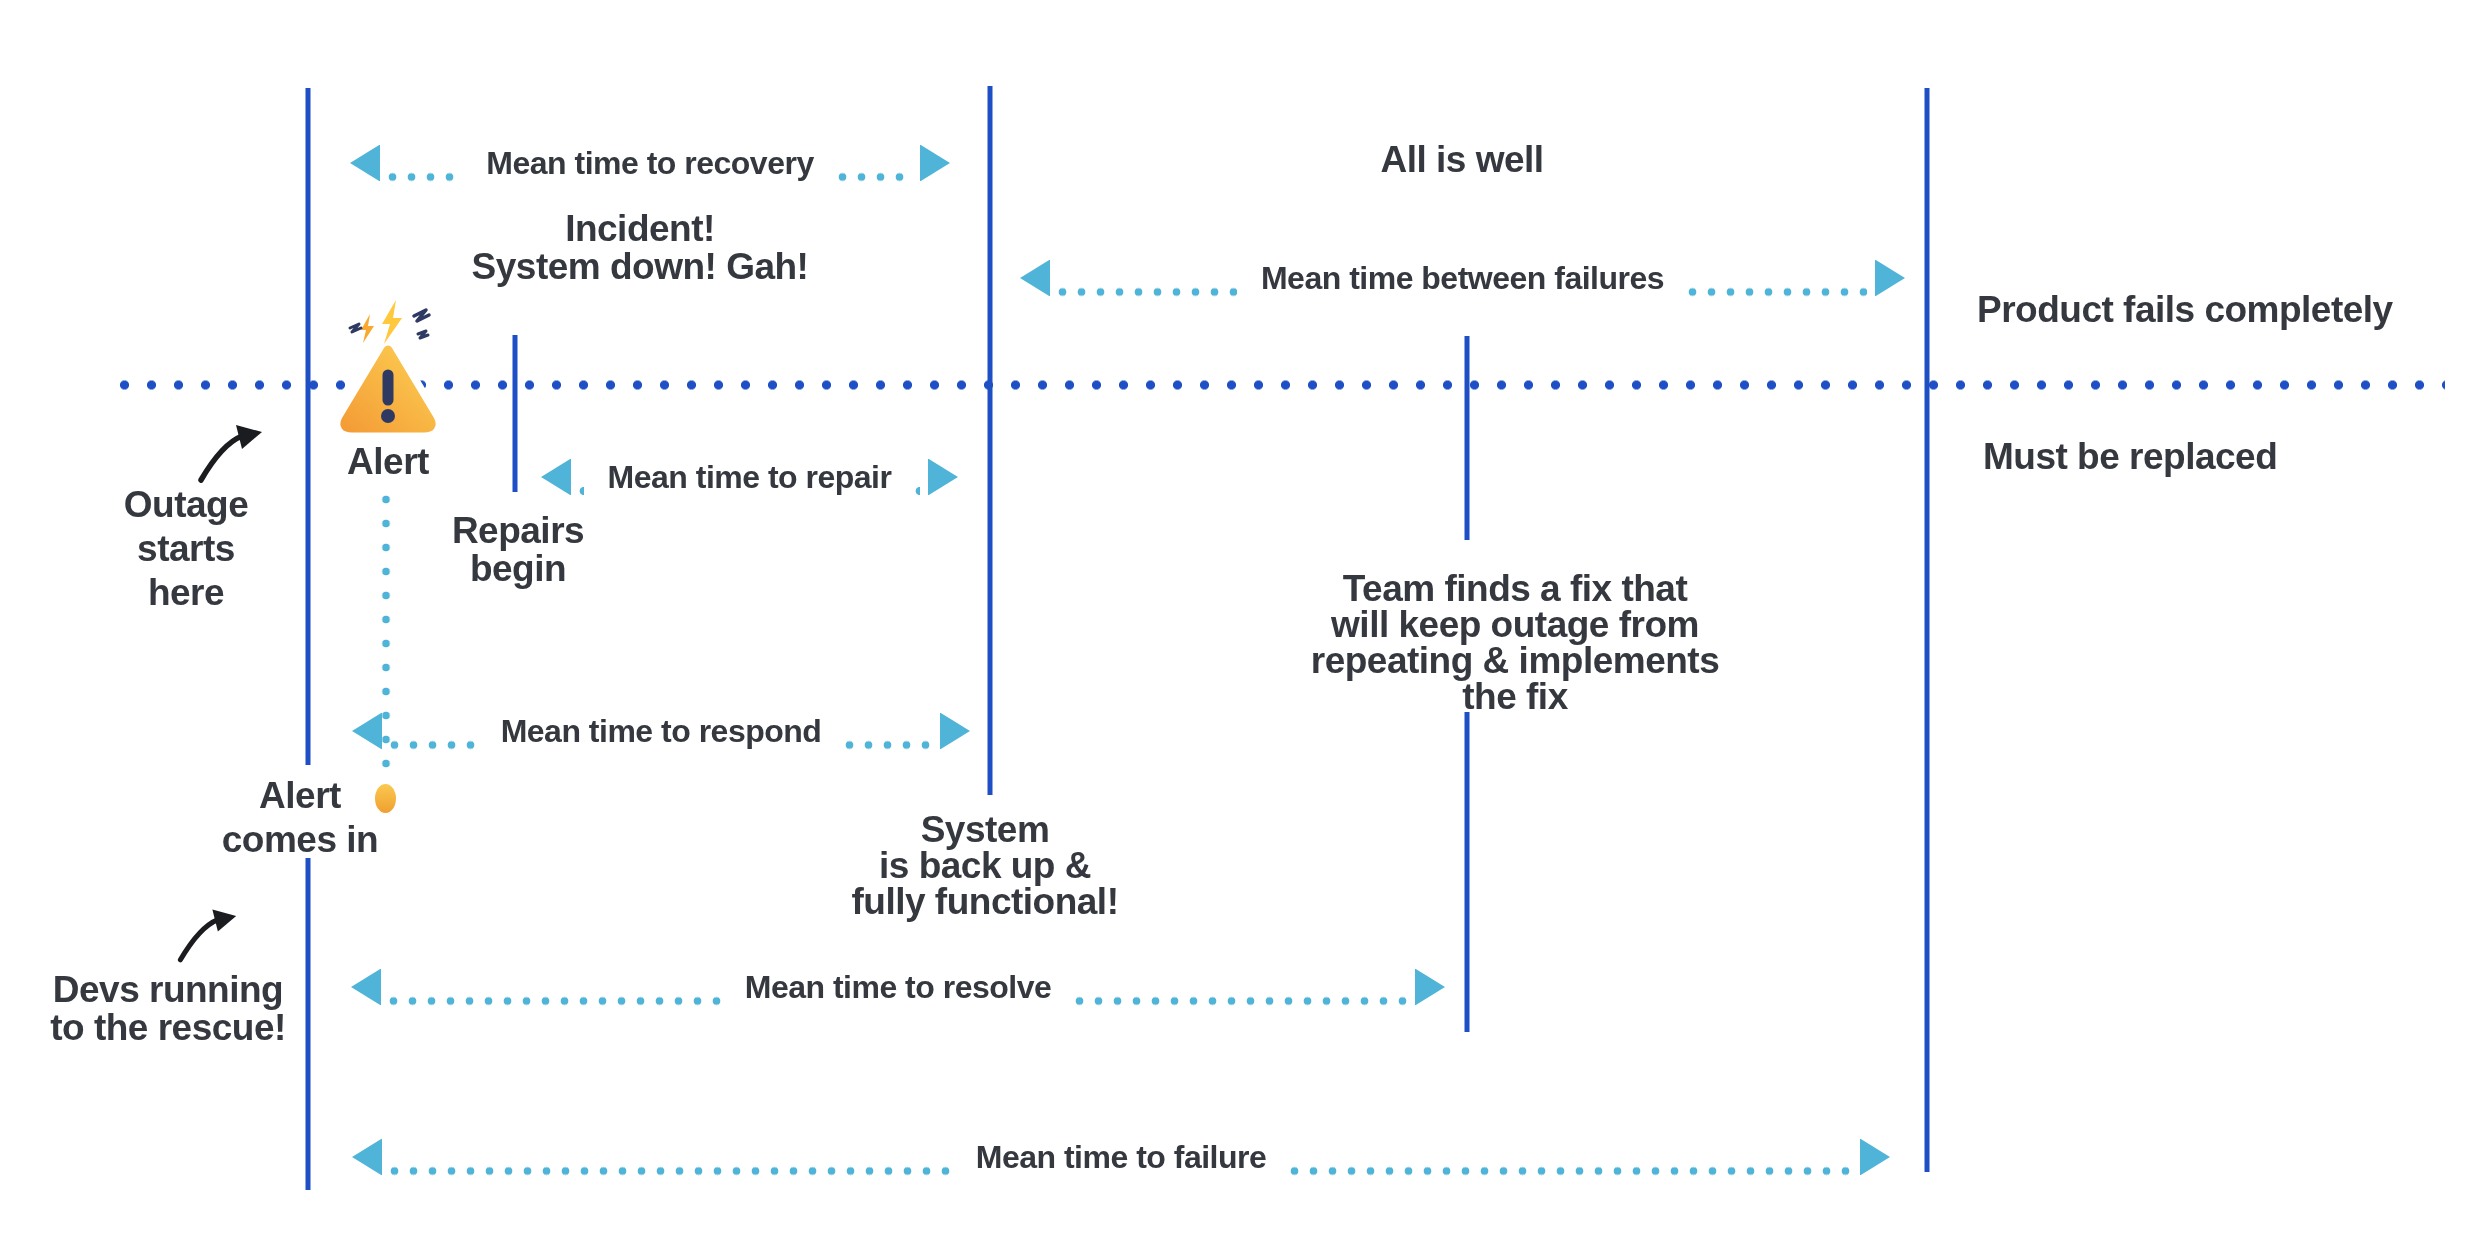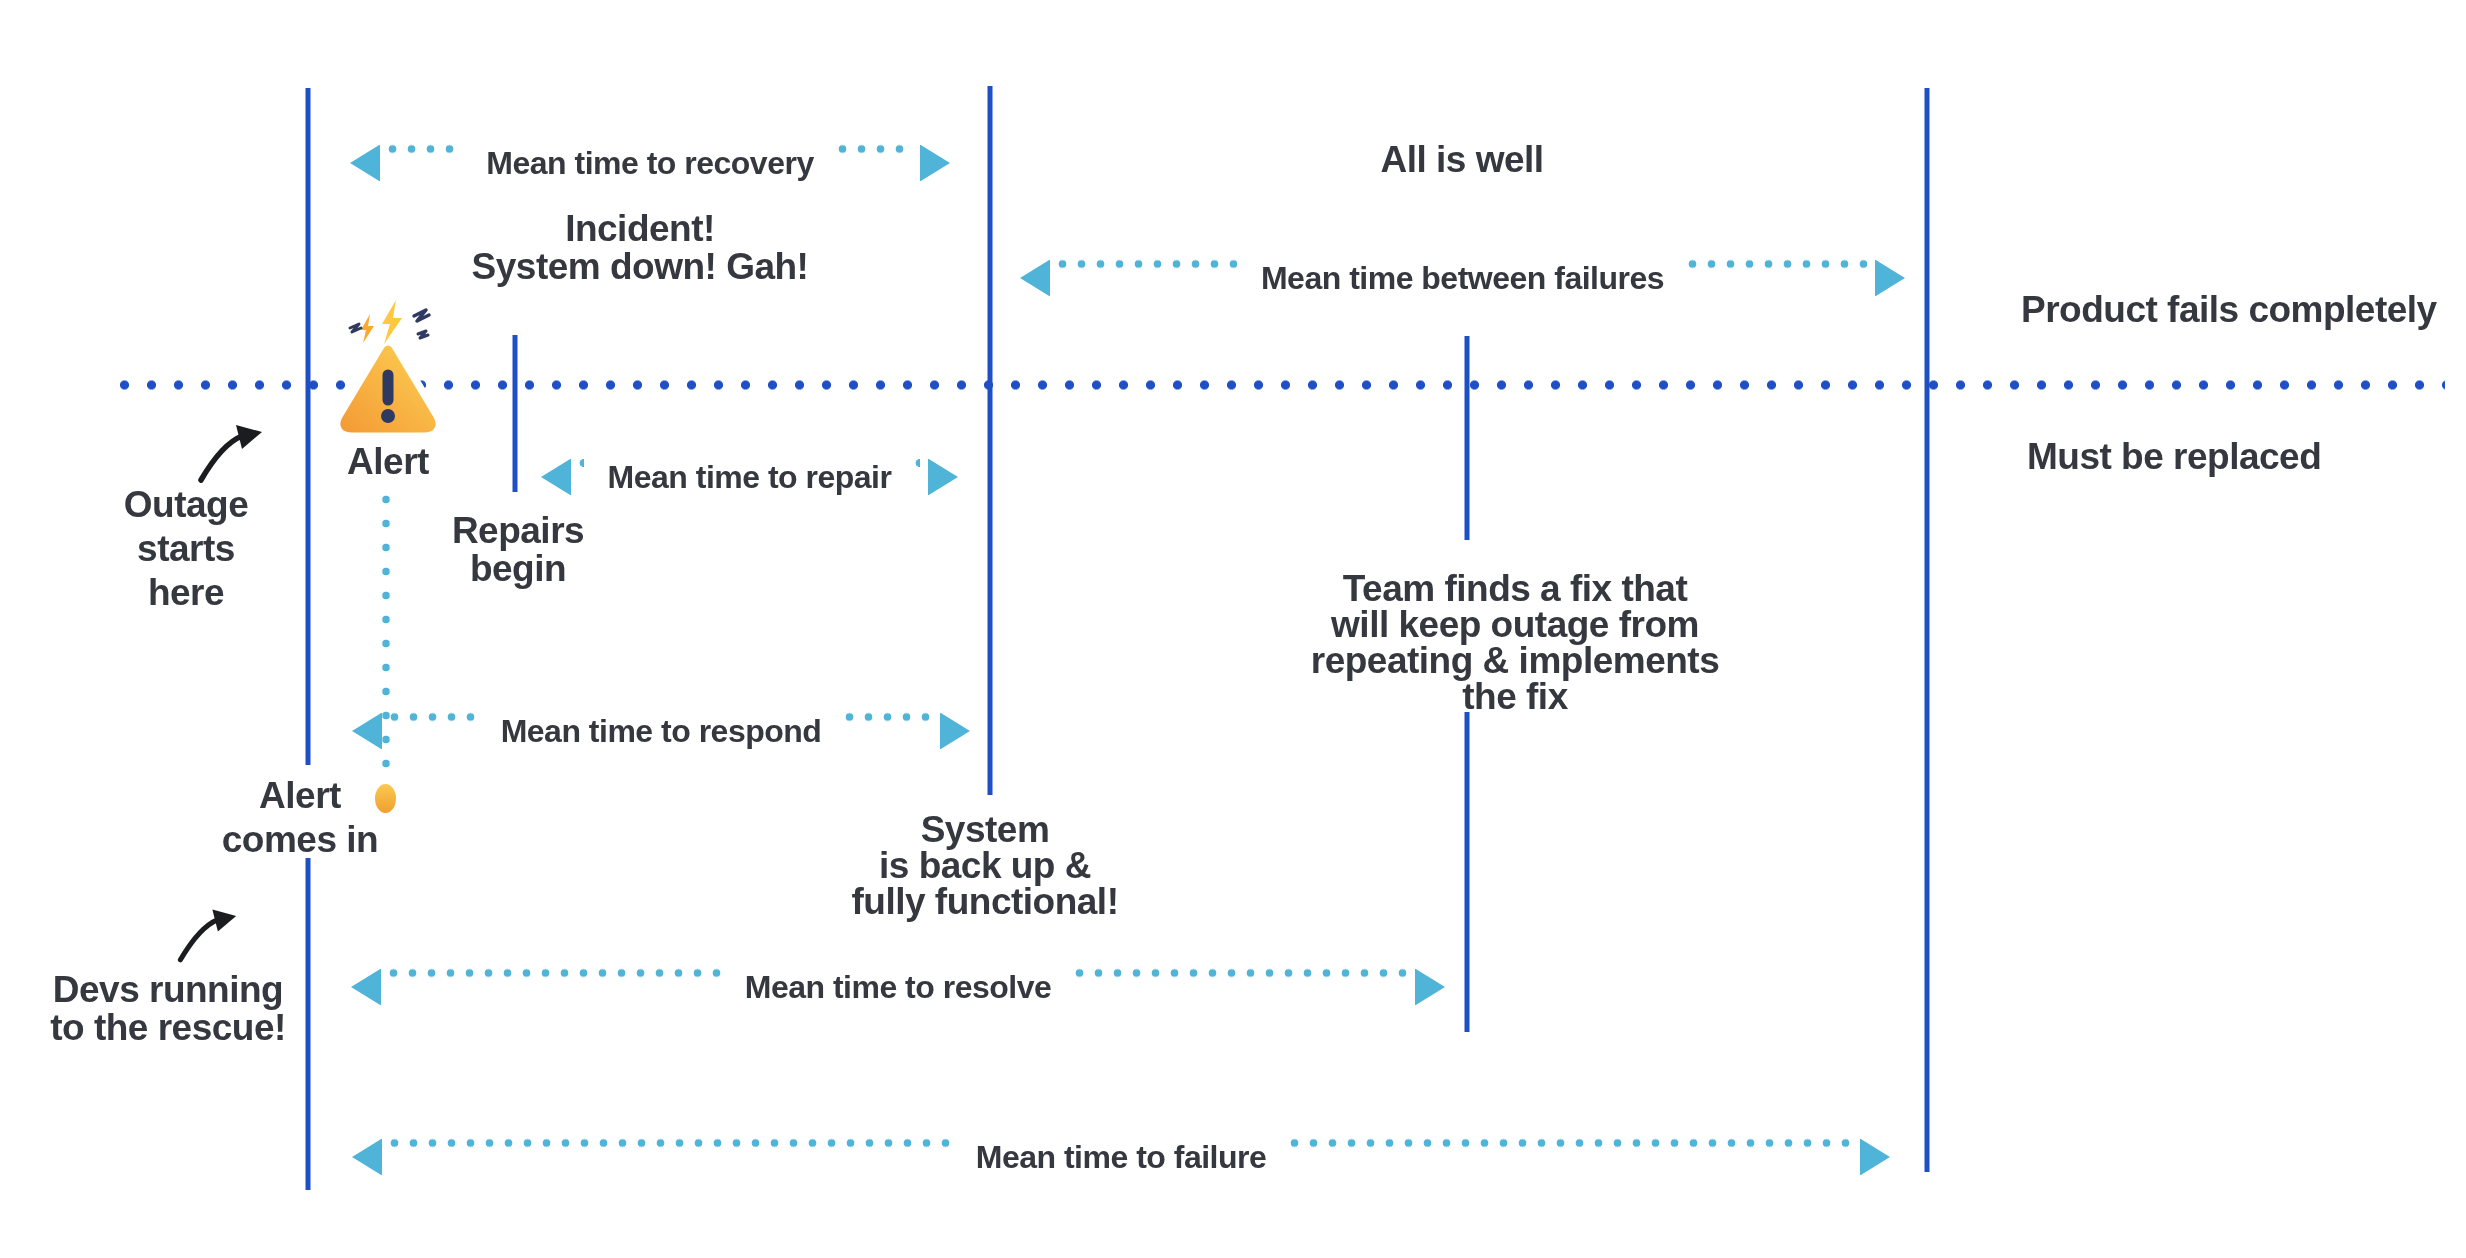--- a/index.html
+++ b/index.html
@@ -16,33 +16,33 @@
 
   
   .vline{position:absolute;width:5px;background:var(--line-blue);transform:translateX(-50%);}
 
   
   .timeline{position:absolute;height:9px;transform:translateY(-50%);
     background-image:radial-gradient(circle at 4.5px 4.5px,var(--line-blue) 4.2px,rgba(0,0,0,0) 4.9px);
     background-size:27px 9px;background-repeat:repeat-x;}
 
   
-  .arrow{position:absolute;display:flex;align-items:flex-start;transform:translateY(-50%);}
+  .arrow{position:absolute;display:flex;align-items:flex-end;transform:translateY(-50%);}
   .head{flex:0 0 auto;width:30px;height:37px;background:var(--arrow-blue);}
   .head.left{clip-path:polygon(0 50%,100% 0,100% 100%);}
   .head.right{clip-path:polygon(0 0,100% 50%,0 100%);}
   .dots{flex:1 1 auto;height:9px;margin:0 8px;
     background-image:radial-gradient(circle at 4.5px 4.5px,var(--arrow-blue) 3.6px,rgba(0,0,0,0) 4.2px);
     background-size:19px 9px;background-repeat:repeat-x;background-position:center left;}
   .arrow .label{flex:0 0 auto;padding:0 16px;white-space:nowrap;}
 
   
   .txt{position:absolute;transform:translate(-50%,-50%);text-align:center;white-space:pre-line;
        font-size:37px;line-height:38px;font-weight:700;letter-spacing:-0.5px;color:var(--text-dark);}
-  .txt.anchor-left{transform:translateY(-50%);text-align:right;margin-left:44px;}
+  .txt.anchor-left{transform:translateY(-50%);text-align:right;}
   .label{font-size:32px;font-weight:700;letter-spacing:-0.5px;color:var(--text-dark);}
 
   
   .vdots{position:absolute;width:9px;transform:translateX(-50%);
     background-image:radial-gradient(circle at 4.5px 4.5px,var(--arrow-blue) 3.6px,rgba(0,0,0,0) 4.2px);
     background-size:9px 24px;background-repeat:repeat-y;}
 
   
   .alert-dot{position:absolute;width:21px;height:29px;border-radius:50%;
     background:linear-gradient(180deg,#FBC94F 0%,#F09F30 100%);}

